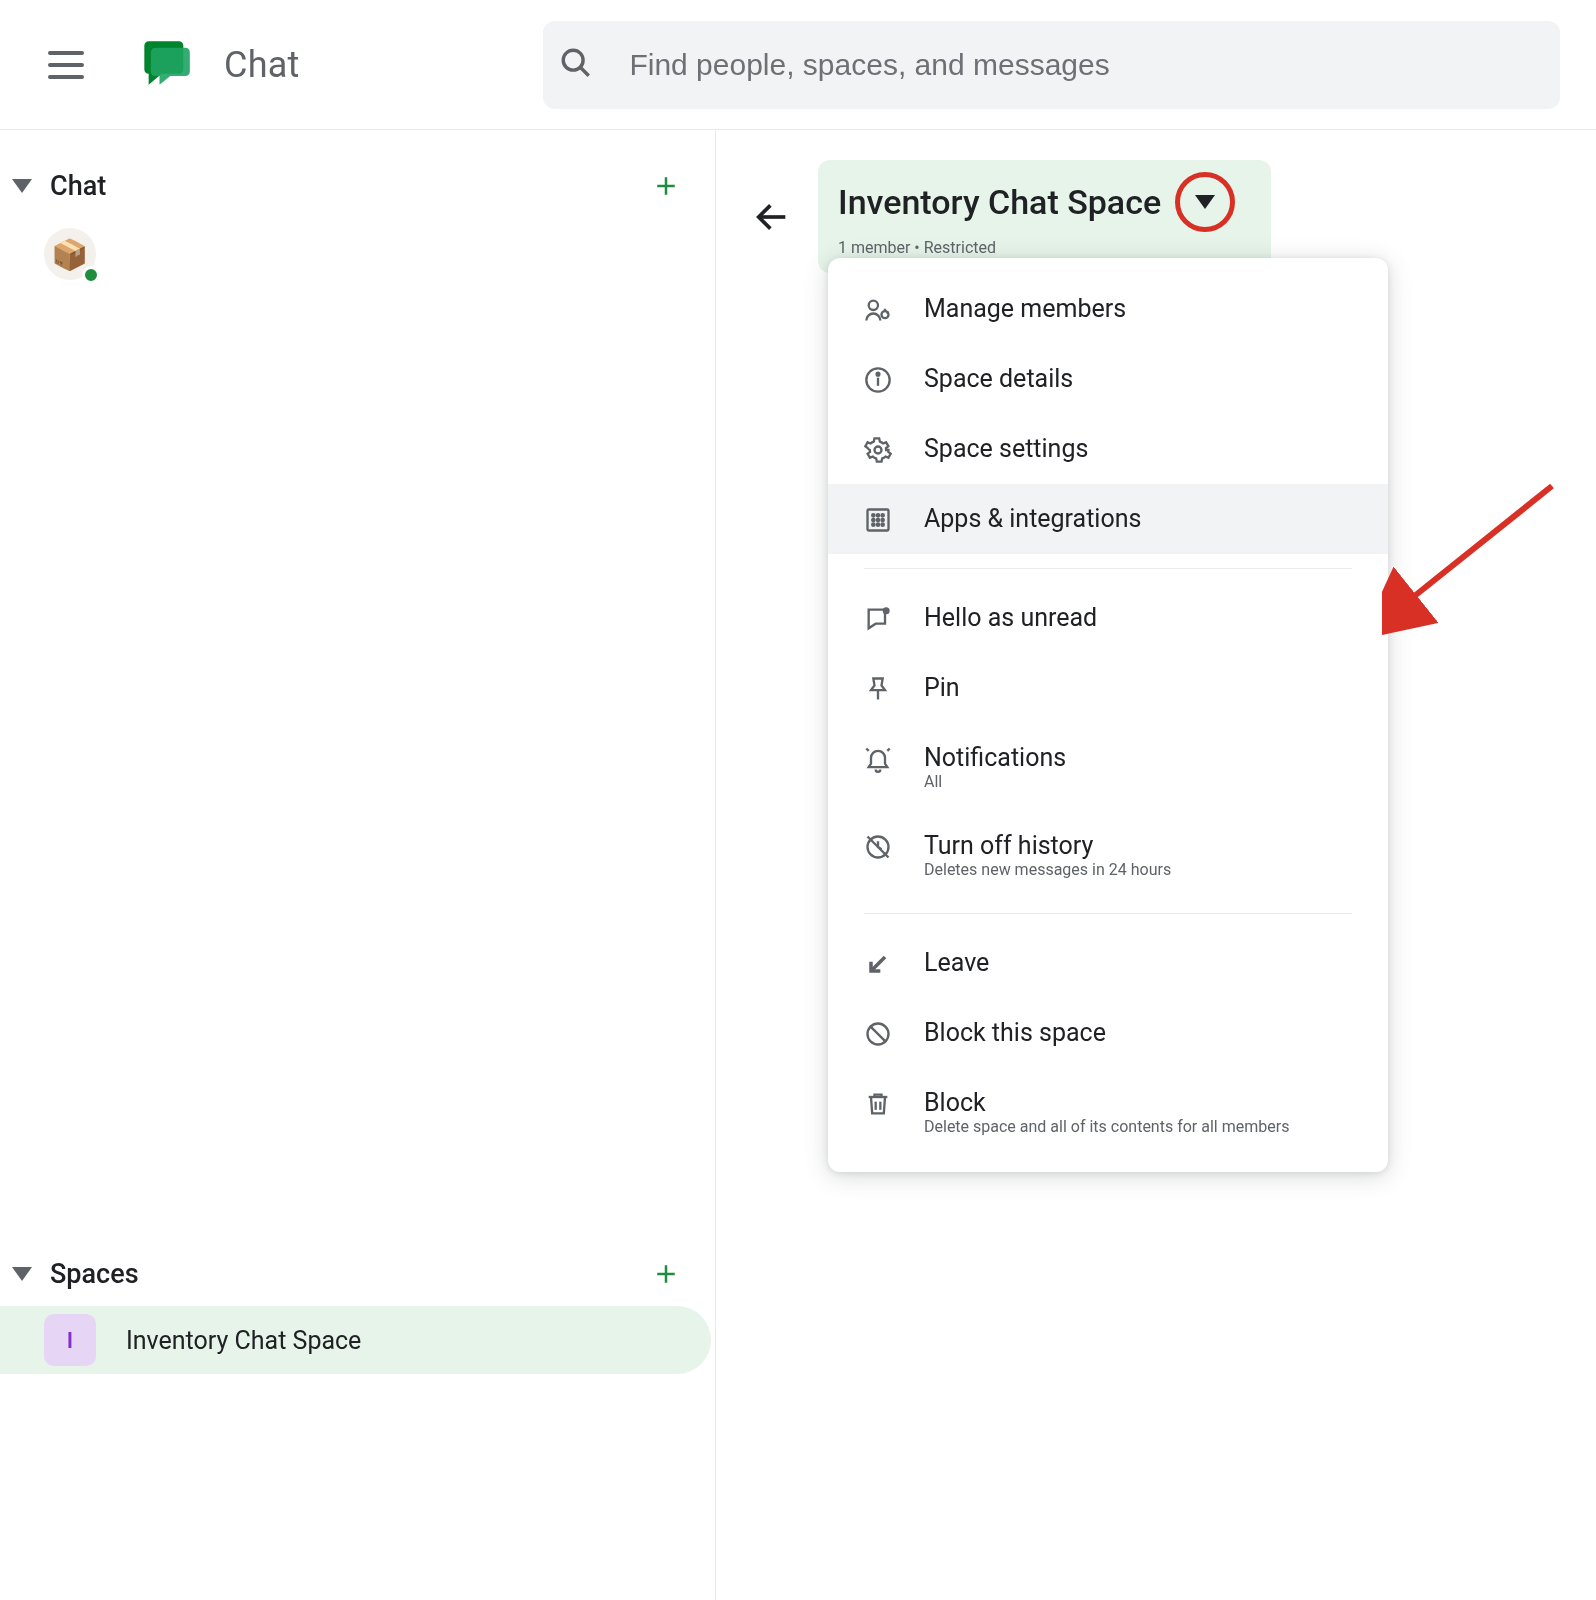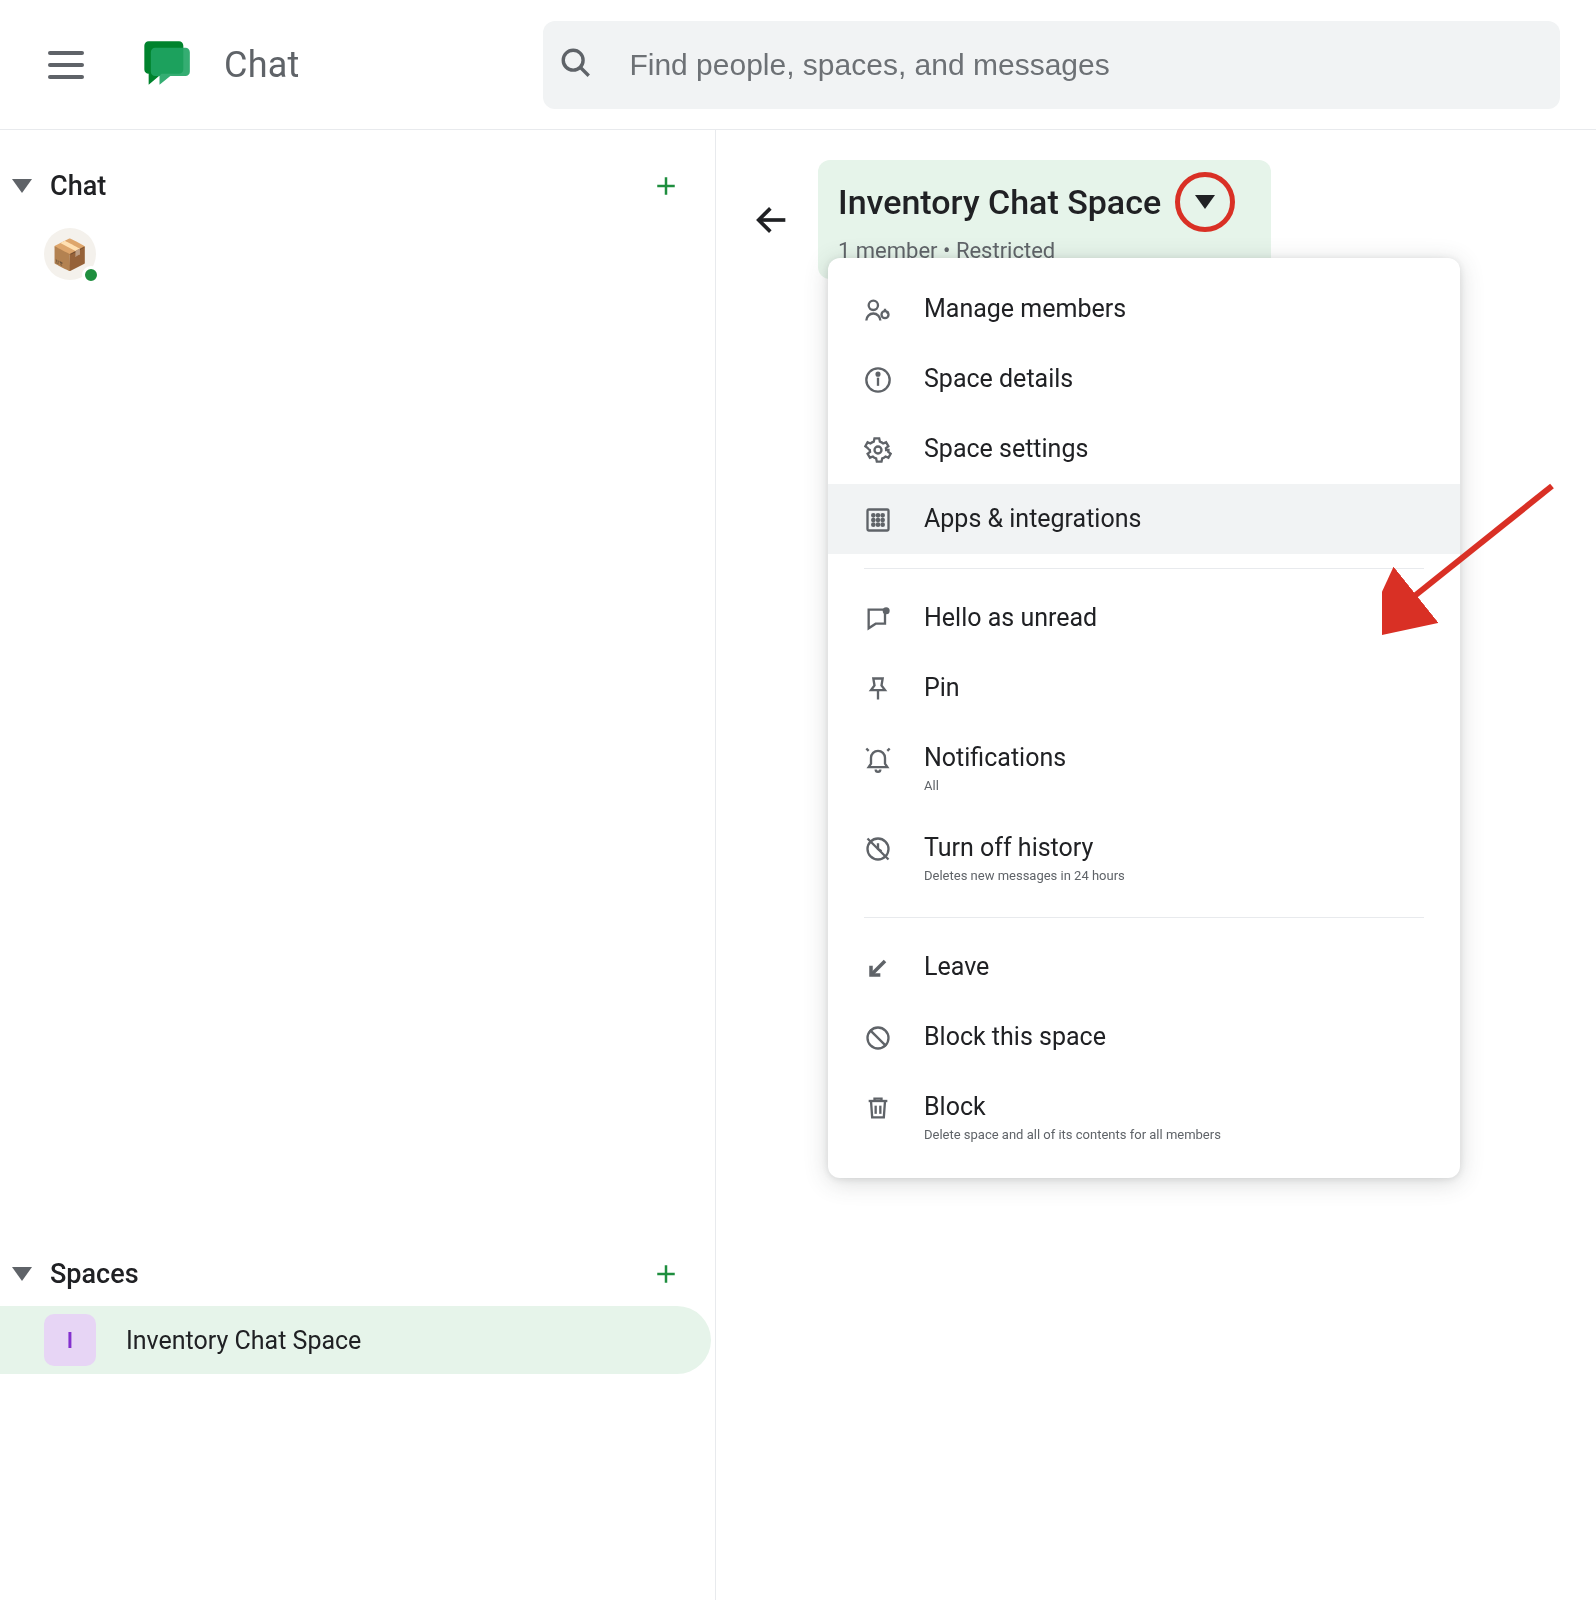--- a/index.html
+++ b/index.html
@@ -43,30 +43,30 @@
   .space-name { font-size: 25px; }
 
   
   .space-header { display: flex; align-items: center; gap: 26px; padding: 30px 36px; }
   .back-btn svg { display:block; }
   .space-header-box { background: #e6f4ea; border-radius: 12px; padding: 12px 36px 16px 20px; }
   .space-title-line { display:flex; align-items:center; gap:10px; }
   .space-title { font-size: 34px; font-weight: 500; }
   .dd-circle { width:60px; height:60px; border:5px solid #d93025; border-radius:50%; display:flex; align-items:center; justify-content:center; margin-left:4px; }
   .dd-caret { width:0; height:0; border-left:10px solid transparent; border-right:10px solid transparent; border-top:14px solid #202124; }
-  .space-meta { font-size: 22px; color: #5f6368; margin-top: 6px; }
-
-  
-  .dropdown { position: absolute; left: 112px; top: 128px; width: 632px; background: #fff; border-radius: 12px; box-shadow: 0 4px 24px rgba(60,64,67,.2), 0 1px 6px rgba(60,64,67,.12); padding: 16px 0; z-index: 10; }
+  .space-meta { font-size: 16px; color: #5f6368; margin-top: 6px; }
+
+  
+  .dropdown { position: absolute; left: 112px; top: 128px; width: 560px; background: #fff; border-radius: 12px; box-shadow: 0 4px 24px rgba(60,64,67,.2), 0 1px 6px rgba(60,64,67,.12); padding: 16px 0; z-index: 10; }
   .dd-item { display: flex; align-items: flex-start; gap: 30px; padding: 20px 34px; cursor: pointer; }
   .dd-item.highlight { background: #f1f3f4; }
   .dd-icon { width: 32px; display: flex; justify-content: center; padding-top: 2px; color: #5f6368; }
   .dd-icon svg { display: block; }
   .dd-text { font-size: 25px; }
-  .dd-sub { font-size: 13px; color: #5f6368; margin-top: 6px; }
+  .dd-sub { font-size: 16px; color: #5f6368; }
   .dd-sep { border: none; border-top: 1px solid #e8eaed; margin: 14px 36px; }
 
   
   .red-arrow { position: absolute; left: 666px; top: 346px; z-index: 20; }
 </style>
 </head>
 <body>
 
 <div class="topbar">
   <div class="hamburger">

